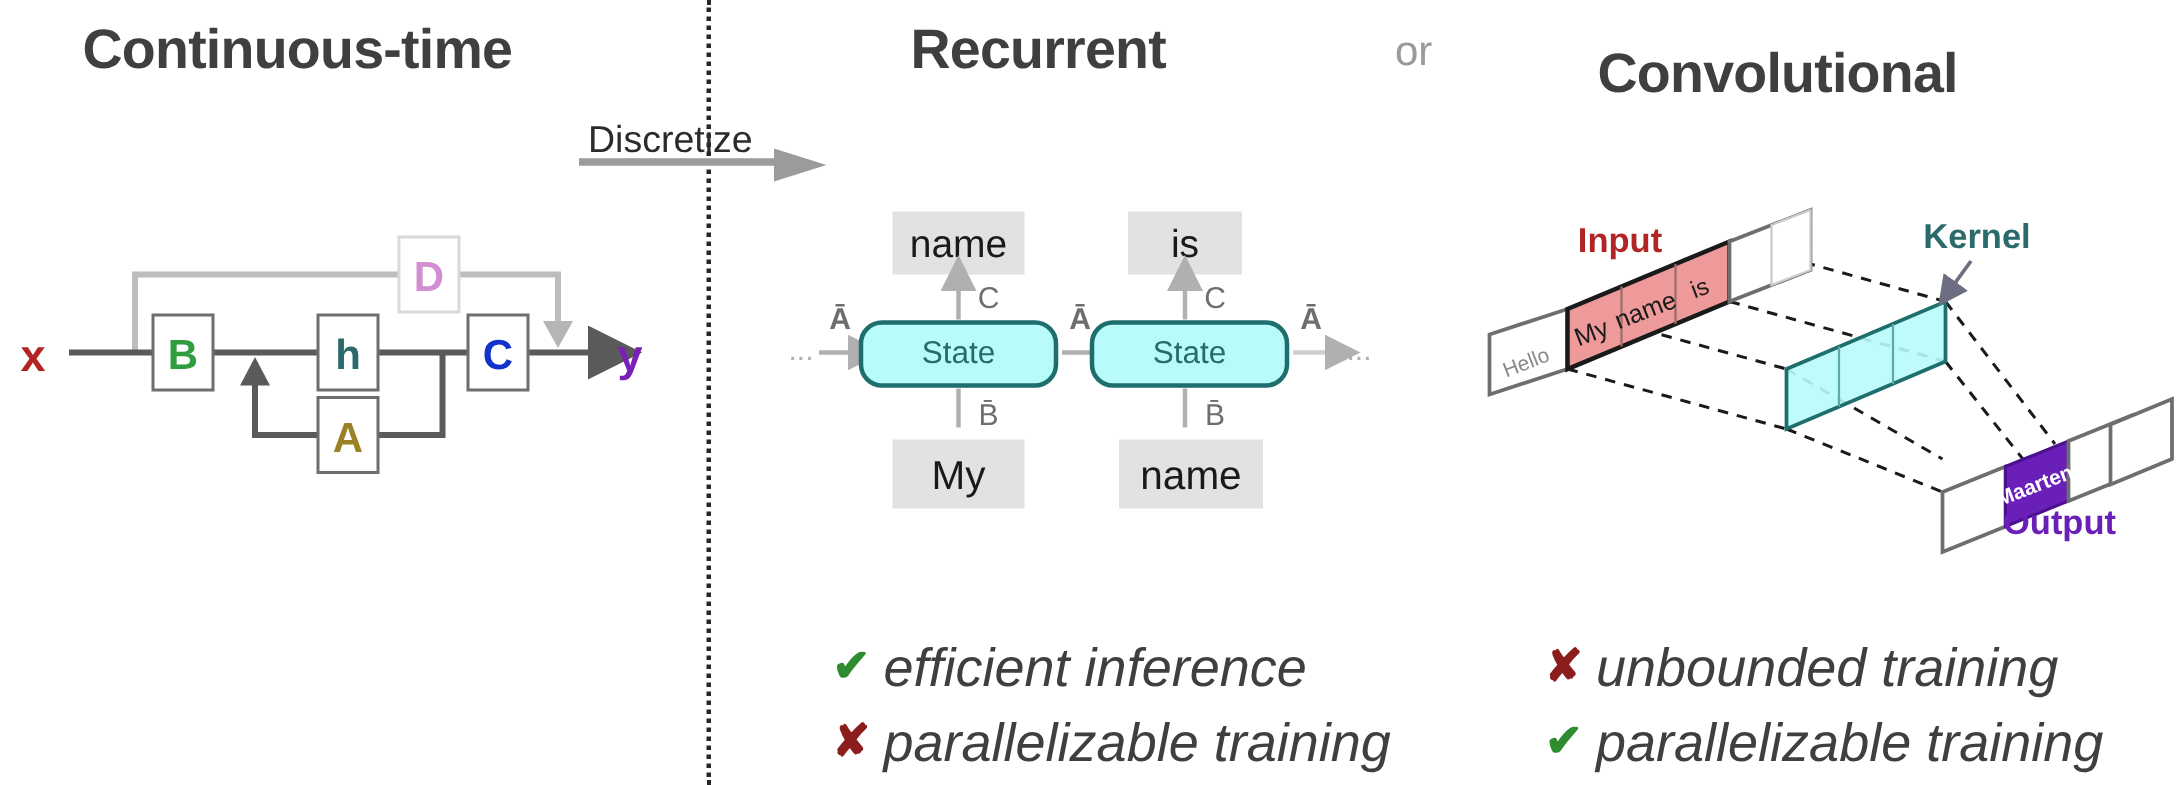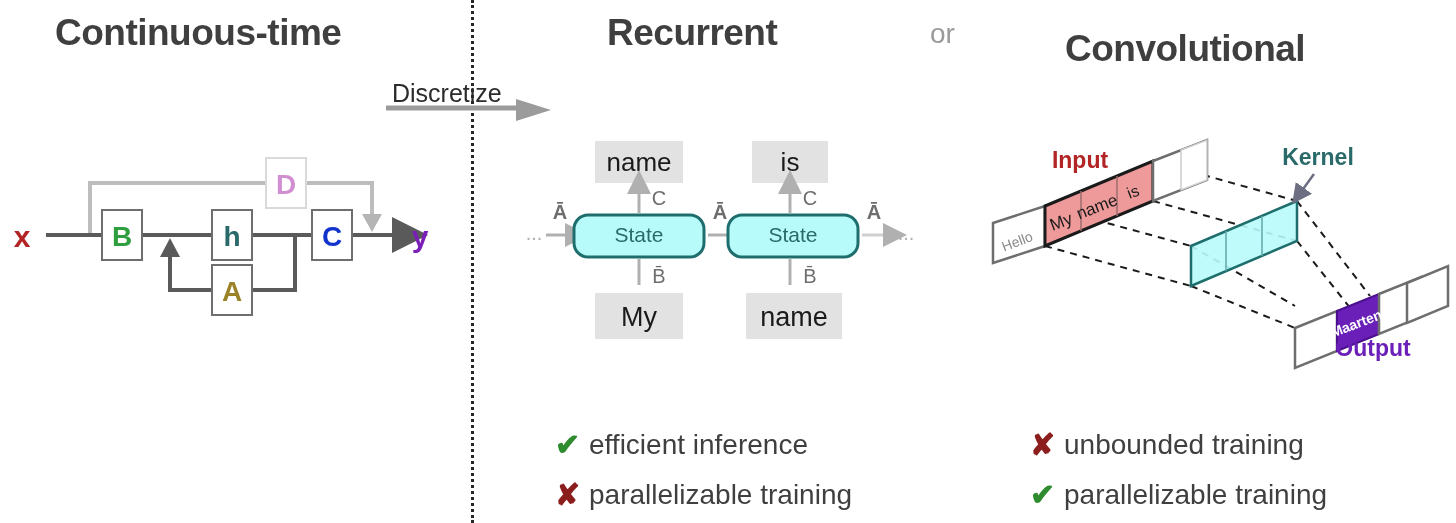--- a/index.html
+++ b/index.html
@@ -115,21 +115,22 @@
   .bullet-mark {
     width: 34px;
     font-size: 30px;
     font-weight: bold;
     text-align: left;
     line-height: 1;
   }
   .mark-yes { color: #2e8b2e; }
   .mark-no  { color: #8c1d1d; }
   .bullet-text {
-    font-size: 28px;
+    font-size: 36px;
+    font-style: italic;
     color: #3f3f3f;
     text-align: right;
   }
 
   
   #watermark {
     position: absolute;
     left: 1195px;
     top: 466px;
     font-size: 31px;

